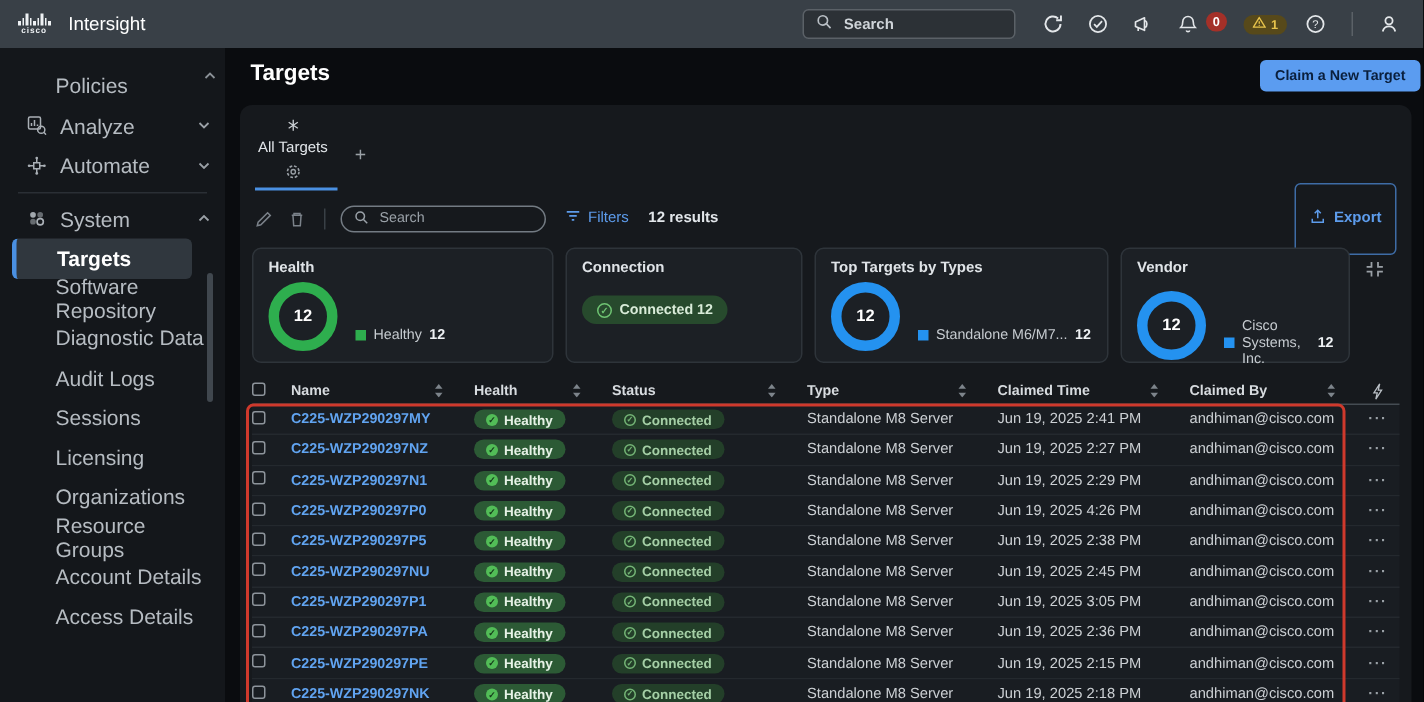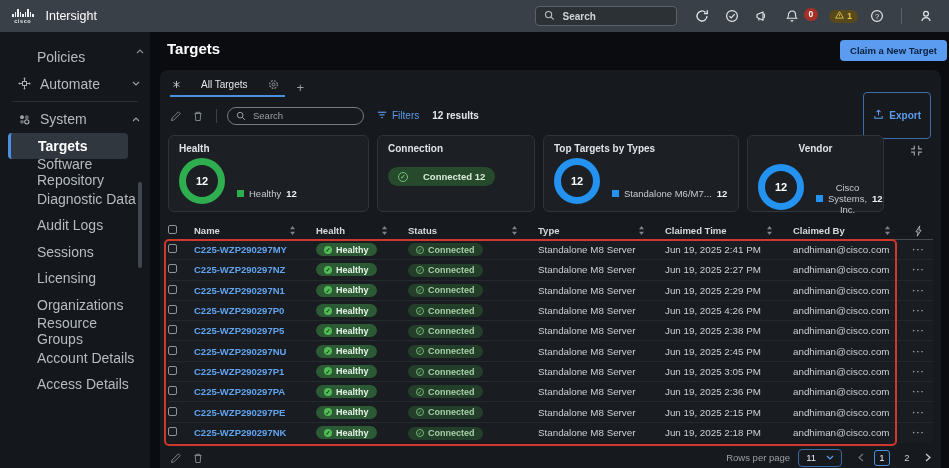--- a/index.html
+++ b/index.html
@@ -47,22 +47,22 @@
   
   .main { position:absolute; top:32px; left:150px; right:0; bottom:0; background:#0a0c0f; }
   .page-title { position:absolute; left:17px; top:8px; font-size:15px; font-weight:bold; color:#fff; }
   .claim-btn { position:absolute; right:2px; top:8px; background:#5b9cf0; color:#0a1f3c;
                font-size:9.5px; font-weight:bold; padding:5px 10px; border-radius:4px; border:none;
                font-family:inherit; cursor:pointer; }
   .panel { position:absolute; left:10px; right:8px; top:38px; bottom:0; background:#16191d;
            border-radius:8px 8px 0 0; padding:0 6px; }
 
   .tabbar { display:flex; align-items:center; padding:7px 4px 0; }
-  .tab { display:inline-flex; align-items:center; gap:20px; padding:2px 6px 5px 2px;
-         border-bottom:2px solid #4a90e2; color:#e2e6ea; font-size:10px; cursor:pointer; }
+  .tab { display:inline-flex; align-items:center; gap:5px; padding:2px 6px 5px 2px;
+         border-bottom:2px solid #4a90e2; color:#e2e6ea; font-size:10px; cursor:pointer;flex-direction:column; }
   .tab .ticon { display:flex; color:#c8cdd2; }
   .tab .gear { display:flex; color:#9aa0a6; }
   .tab-add { margin-left:12px; color:#9aa0a6; font-size:13px; cursor:pointer; }
 
   .toolbar { display:flex; align-items:center; margin-top:9px; padding:0 4px; height:19px; }
   .tool-ico { color:#7b828a; margin-right:10px; display:flex; cursor:pointer; }
   .tool-divider { width:1px; height:14px; background:#394046; margin:0 10px 0 2px; }
   .search-box { width:137px; height:18px; border:1px solid #737b83; border-radius:9px;
                 display:flex; align-items:center; padding:0 8px; gap:5px; color:#9aa1a8; }
   .search-box input { background:transparent; border:none; outline:none; color:#e6e9ec;
@@ -72,29 +72,29 @@
              margin-left:13px; cursor:pointer; }
   .results { color:#e2e6ea; font-size:10px; font-weight:bold; margin-left:13px; }
   .export-btn { margin-left:auto; display:flex; align-items:center; gap:5px; color:#5d9cec;
              font-size:10px; font-weight:bold; border:1px solid #3e6ca6; border-radius:4px;
              padding:16px 9px; background:transparent; font-family:inherit; cursor:pointer; }
 
   .cards { display:flex; gap:8px; margin-top:10px; padding:0 2px; position:relative; }
   .card { background:#1c2025; border:1px solid #2e343a; border-radius:6px; padding:7px 10px; height:77px; }
   .card-title { font-size:10px; font-weight:bold; color:#dfe3e7; }
   .card-health { width:201px; } .card-conn { width:158px; }
-  .card-types { width:196px; } .card-vendor { width:137px;text-align:center; }
+  .card-types { width:196px; } .card-vendor { width:153px; }
   .donut-row { display:flex; align-items:center; gap:12px; margin-top:4px; }
   .donut { width:46px; height:46px; border-radius:50%; border:7.5px solid #2eae4e;
            display:flex; align-items:center; justify-content:center; color:#fff;
            font-size:11px; font-weight:bold; flex:none; }
   .legend { display:flex; align-items:center; gap:5px; font-size:9.5px; color:#c6cbd0;margin-top:24px; }
   .legend .sq { width:7px; height:7px; flex:none; }
   .legend b { color:#eef1f4; }
-  .conn-pill { display:inline-flex; align-items:center; gap:15px; background:#274a2d; color:#d9ecd9;
+  .conn-pill { display:inline-flex; align-items:center; gap:5px; background:#274a2d; color:#d9ecd9;
            font-size:9.5px; font-weight:bold; border-radius:10px; padding:4px 10px; margin-top:13px; }
   .conn-pill .cico { width:10px; height:10px; border-radius:50%; border:1px solid #6fc473;
            color:#6fc473; font-size:6.5px; display:flex; align-items:center; justify-content:center; }
   .collapse-ico { position:absolute; right:12px; top:8px; color:#9aa0a6; cursor:pointer; }
 
   .table { margin-top:10px; position:relative; padding:0 2px; }
   .thead, .trow { display:grid; grid-template-columns:26px 122px 92px 130px 127px 128px 118px 1fr;
            align-items:center; }
   .thead { height:18px; border-bottom:1px solid #454c53; font-size:9.5px; font-weight:bold; color:#d7dbdf; }
   .hcell { display:flex; align-items:center; justify-content:space-between; padding-right:20px; cursor:pointer; }
@@ -211,20 +211,36 @@
   </div>
 
   <div class="sidebar">
     <div>
         <div class="side-item sub">
           <span class="side-label">Policies</span>
         </div>
         <div class="side-item ">
           <span class="side-icon">
             <svg width="13" height="13" viewBox="0 0 13 13">
+              <rect x="1" y="1" width="8" height="8" rx="1" fill="none" stroke="currentColor" stroke-width="1"></rect>
+              <path d="M3 7V5M5 7V3M7 7V6" stroke="currentColor" stroke-width="1"></path>
+              <circle cx="9.5" cy="9.5" r="2.4" fill="none" stroke="currentColor" stroke-width="1"></circle>
+              <path d="M11.2 11.2 12.8 12.8" stroke="currentColor" stroke-width="1"></path>
+            </svg>
+          </span>
+          <span class="side-label">Analyze</span>
+          <span class="side-chev">
+            <svg width="8" height="5" viewBox="0 0 8 5">
+              <polyline points="1,1 4,4 7,1" fill="none" stroke="currentColor" stroke-width="1.2"></polyline>
+            </svg>
+          </span>
+        </div>
+        <div class="side-item ">
+          <span class="side-icon">
+            <svg width="13" height="13" viewBox="0 0 13 13">
               <rect x="4.5" y="4.5" width="4" height="4" fill="none" stroke="currentColor" stroke-width="1"></rect>
               <path d="M6.5 1.5v3M6.5 8.5v3M1.5 6.5h3M8.5 6.5h3" stroke="currentColor" stroke-width="1"></path>
               <circle cx="6.5" cy="1.4" r=".9" fill="currentColor"></circle>
               <circle cx="6.5" cy="11.6" r=".9" fill="currentColor"></circle>
               <circle cx="1.4" cy="6.5" r=".9" fill="currentColor"></circle>
               <circle cx="11.6" cy="6.5" r=".9" fill="currentColor"></circle>
             </svg>
           </span>
           <span class="side-label">Automate</span>
           <span class="side-chev">

